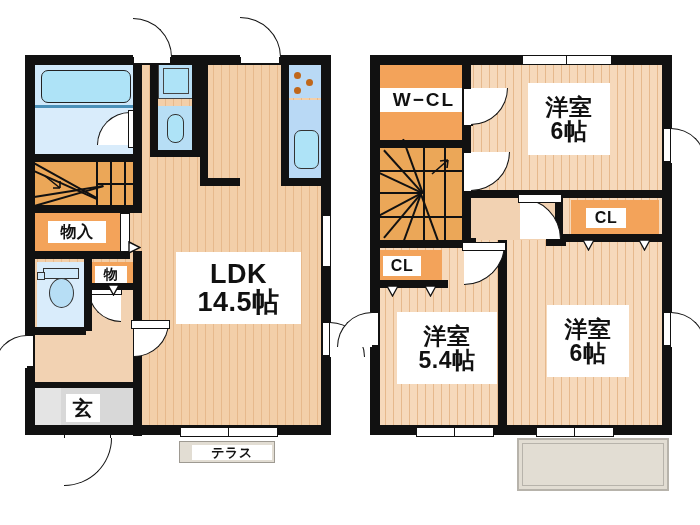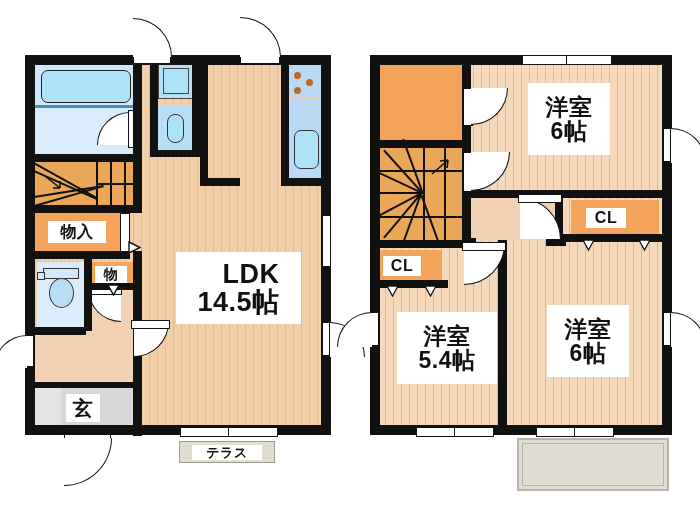--- a/index.html
+++ b/index.html
@@ -123,25 +123,25 @@
     <div class="abs sinkblue" style="left:158px;top:106px;width:35px;height:47px;"></div>
     <div class="abs tub" style="left:167px;top:114px;width:17px;height:29px;border:1.5px solid #333;border-radius:8px;"></div>
 
     <div class="abs kitchen" style="left:288px;top:64px;width:38px;height:34px;"></div>
     <div class="abs" style="left:294px;top:72px;width:7px;height:7px;background:#c0671a;border-radius:50%;"></div>
     <div class="abs" style="left:306px;top:79px;width:7px;height:7px;background:#c0671a;border-radius:50%;"></div>
     <div class="abs" style="left:294px;top:87px;width:7px;height:7px;background:#c0671a;border-radius:50%;"></div>
     <div class="abs kitchen" style="left:288px;top:100px;width:38px;height:80px;"></div>
     <div class="abs tub" style="left:294px;top:130px;width:25px;height:39px;border:1.6px solid #333;border-radius:7px;"></div>
 
-    <div class="lab big" style="left:176px;top:252px;width:125px;height:72px;text-align:right;">LDK
+    <div class="lab big" style="left:176px;top:252px;width:125px;height:72px;">LDK
 14.5帖</div>
 
     <div class="abs terrace" style="left:179px;top:441px;width:96px;height:22px;border:1.4px solid #9e9a92;"></div>
-    <div class="lab tiny" style="left:192px;top:445px;width:70px;height:15px;font-size:13px;">テラス</div>
+    <div class="lab tiny" style="left:192px;top:445px;width:80px;height:15px;font-size:13px;">テラス</div>
 
     <div class="abs wall" style="left:25px;top:55px;width:306px;height:10px;"></div>
     <div class="abs wall" style="left:25px;top:425px;width:306px;height:10px;"></div>
     <div class="abs wall" style="left:25px;top:55px;width:10px;height:380px;"></div>
     <div class="abs wall" style="left:321px;top:55px;width:10px;height:380px;"></div>
 
     <div class="abs wall" style="left:133px;top:60px;width:9px;height:100px;"></div>
     <div class="abs wall" style="left:30px;top:154px;width:112px;height:8px;"></div>
     <div class="abs wall" style="left:30px;top:205px;width:112px;height:8px;"></div>
     <div class="abs wall" style="left:133px;top:160px;width:9px;height:50px;"></div>
@@ -191,20 +191,21 @@
 
     <div class="win" style="left:180px;top:427px;width:48px;height:8px;"></div>
     <div class="win" style="left:228px;top:427px;width:48px;height:8px;"></div>
   </div>
 
   <div class="abs" style="left:350px;top:0;width:350px;height:525px;">
 
     <div class="abs wood2" style="left:28px;top:60px;width:290px;height:375px;"></div>
 
     <div class="abs closet" style="left:26px;top:64px;width:93px;height:78px;"></div>
+    <div class="lab sm" style="left:30px;top:88px;width:88px;height:24px;font-size:19px;letter-spacing:2px;">W−CL</div>
 
     <div class="abs stairfill" style="left:26px;top:146px;width:93px;height:96px;"></div>
     <div class="tread" style="left:73px;top:146px;width:1.6px;height:96px;"></div>
     <div class="tread" style="left:94px;top:146px;width:1.6px;height:96px;"></div>
     <div class="tread" style="left:26px;top:170px;width:93px;height:1.6px;"></div>
     <div class="tread" style="left:26px;top:216px;width:93px;height:1.6px;"></div>
 
     <div class="tread" style="left:72px;top:194px;width:50px;height:1.6px;transform-origin:0 0;transform:rotate(180deg);"></div>
     <div class="tread" style="left:72px;top:194px;width:56px;height:1.6px;transform-origin:0 0;transform:rotate(205deg);"></div>
     <div class="tread" style="left:72px;top:194px;width:58px;height:1.6px;transform-origin:0 0;transform:rotate(228deg);"></div>

